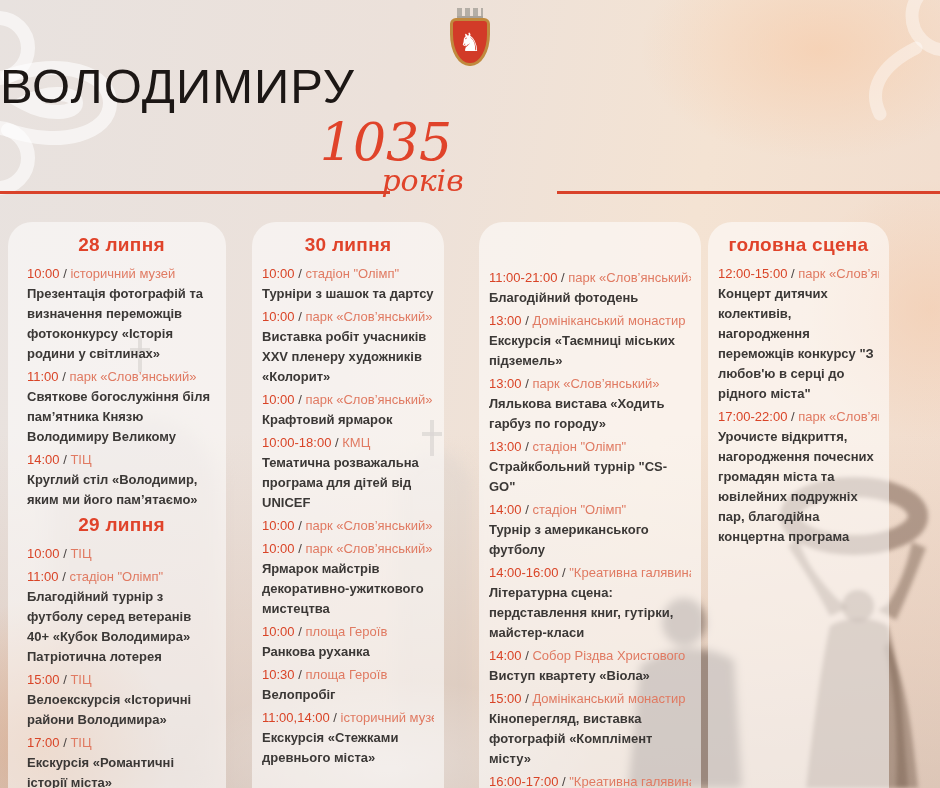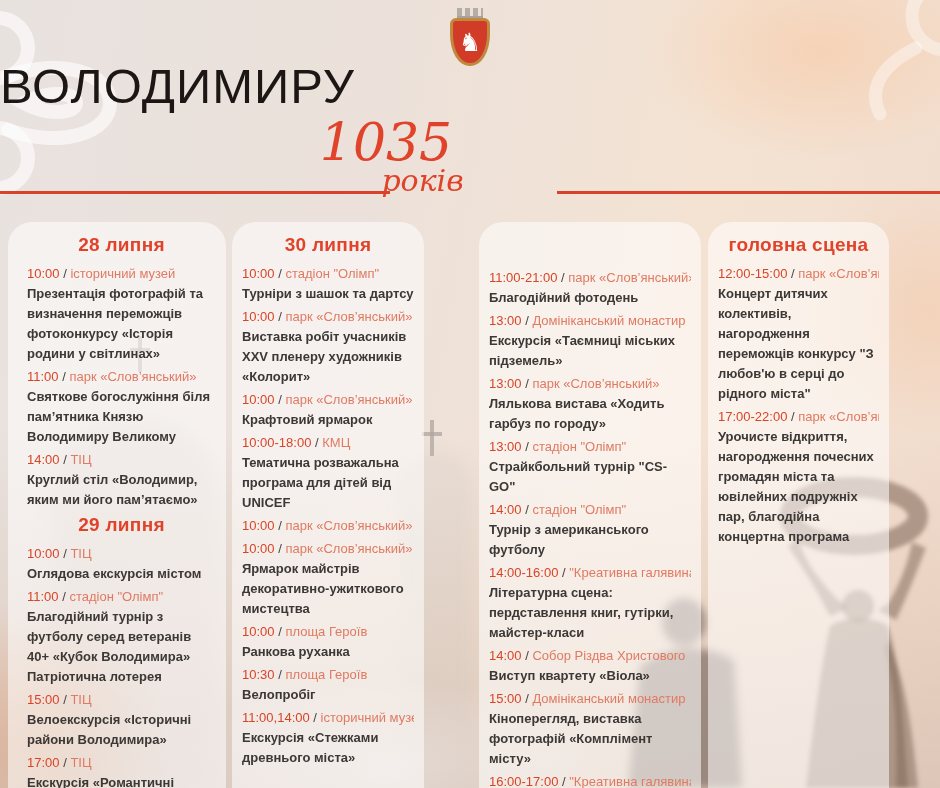--- a/index.html
+++ b/index.html
@@ -55,21 +55,21 @@
     font-family:"DejaVu Serif","Liberation Serif",serif;font-style:italic;
     font-size:30px;line-height:1;color:var(--accent);}
   .hline{position:absolute;top:191px;height:3px;background:var(--line);}
   .hline.left{left:0;width:390px;}
   .hline.right{left:557px;width:383px;}
   
   .cards{position:absolute;inset:0;}
   .card{position:absolute;top:222px;bottom:0;background:rgba(255,255,255,.55);
     border-radius:24px 24px 0 0;padding:8px 10px 0 10px;box-sizing:border-box;overflow:hidden;}
   .card1{left:8px;width:218px;padding-left:19px;}
-  .card2{left:232px;width:192px;}
+  .card2{left:252px;width:192px;}
   .card3{left:479px;width:222px;padding-top:46px;}
   .card4{left:708px;width:181px;}
   .date-heading{margin:4px 0 8px 0;text-align:center;font-size:19px;font-weight:bold;
     color:var(--accent);letter-spacing:.3px;}
   .event{margin-bottom:3px;}
   .meta{font-size:13px;line-height:20px;white-space:nowrap;overflow:hidden;}
   .time{font-weight:normal;color:var(--time);}
   .slash{color:#4a4442;}
   .loc{color:var(--location);}
   .title{font-size:13px;font-weight:bold;color:var(--body);line-height:20px;}
@@ -147,21 +147,20 @@
           <div class="meta"><span class="time">11:00</span><span class="slash"> / </span><span class="loc">парк «Слов’янський»</span></div>
           <div class="title">Святкове богослужіння біля пам’ятника Князю Володимиру Великому</div>
         </div>
         <div class="event">
           <div class="meta"><span class="time">14:00</span><span class="slash"> / </span><span class="loc">ТІЦ</span></div>
           <div class="title">Круглий стіл «Володимир, яким ми його пам’ятаємо»</div>
         </div>
         <h2 class="date-heading">29 липня</h2>
         <div class="event">
           <div class="meta"><span class="time">10:00</span><span class="slash"> / </span><span class="loc">ТІЦ</span></div>
-          <div class="title">Оглядова екскурсія містом</div>
         </div>
         <div class="event">
           <div class="meta"><span class="time">11:00</span><span class="slash"> / </span><span class="loc">стадіон "Олімп"</span></div>
           <div class="title">Благодійний турнір з футболу серед ветеранів 40+ «Кубок Володимира» Патріотична лотерея</div>
         </div>
         <div class="event">
           <div class="meta"><span class="time">15:00</span><span class="slash"> / </span><span class="loc">ТІЦ</span></div>
           <div class="title">Велоекскурсія «Історичні райони Володимира»</div>
         </div>
         <div class="event">

